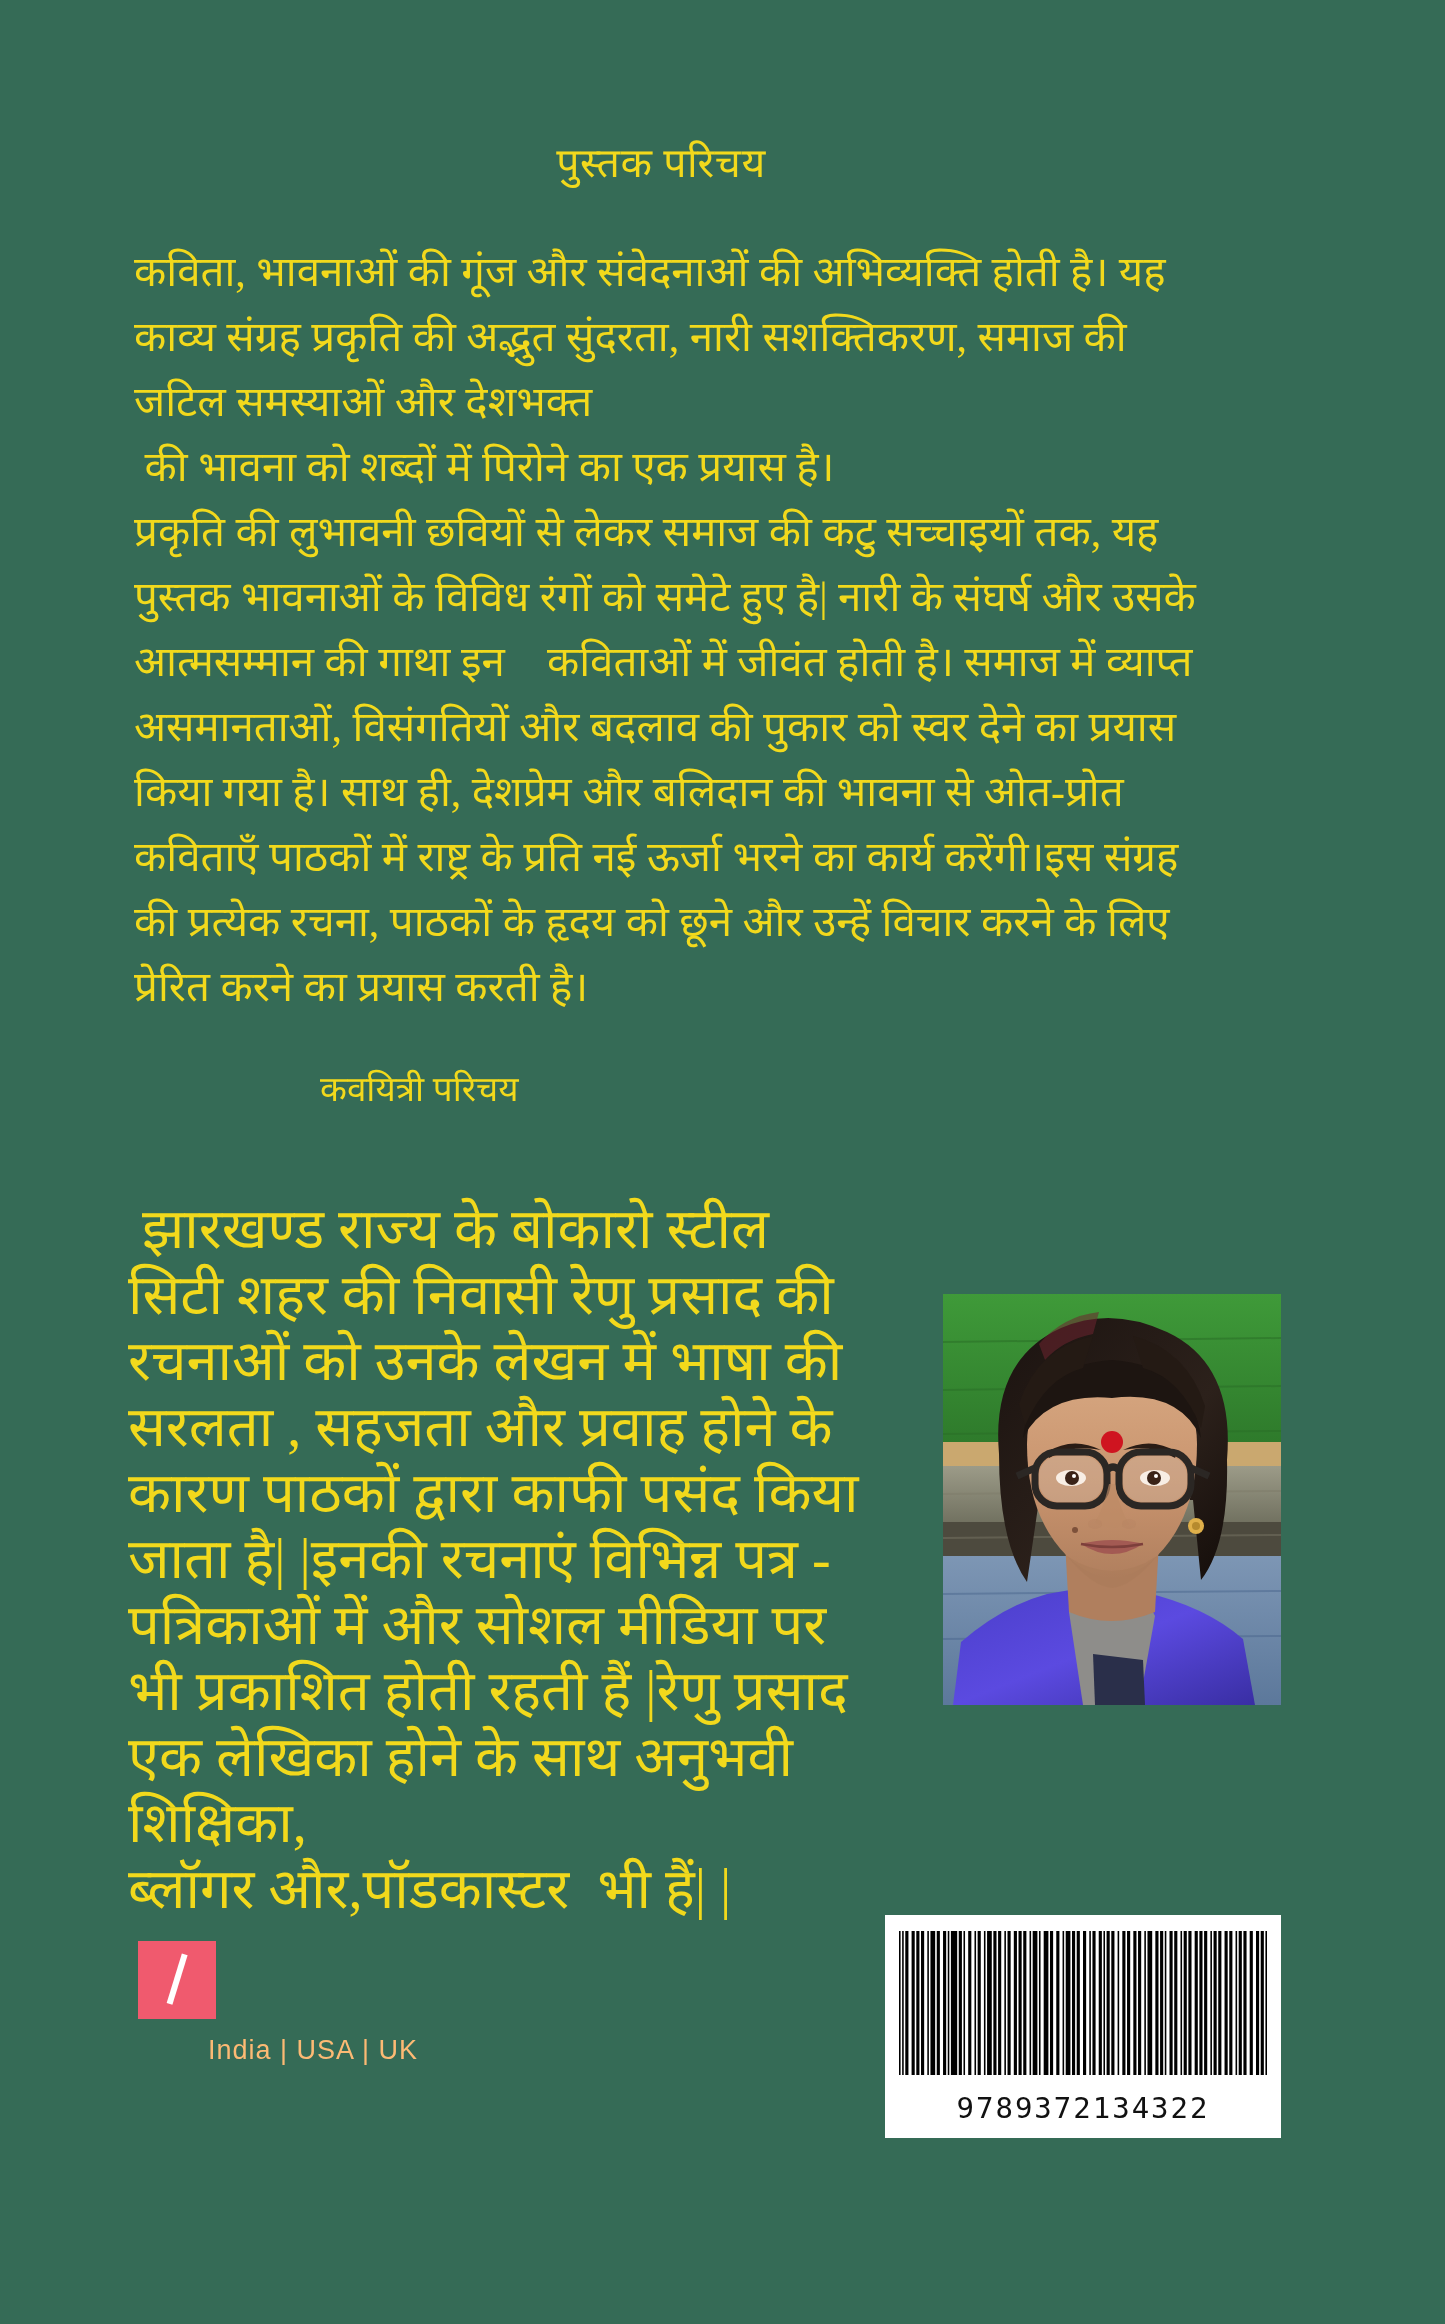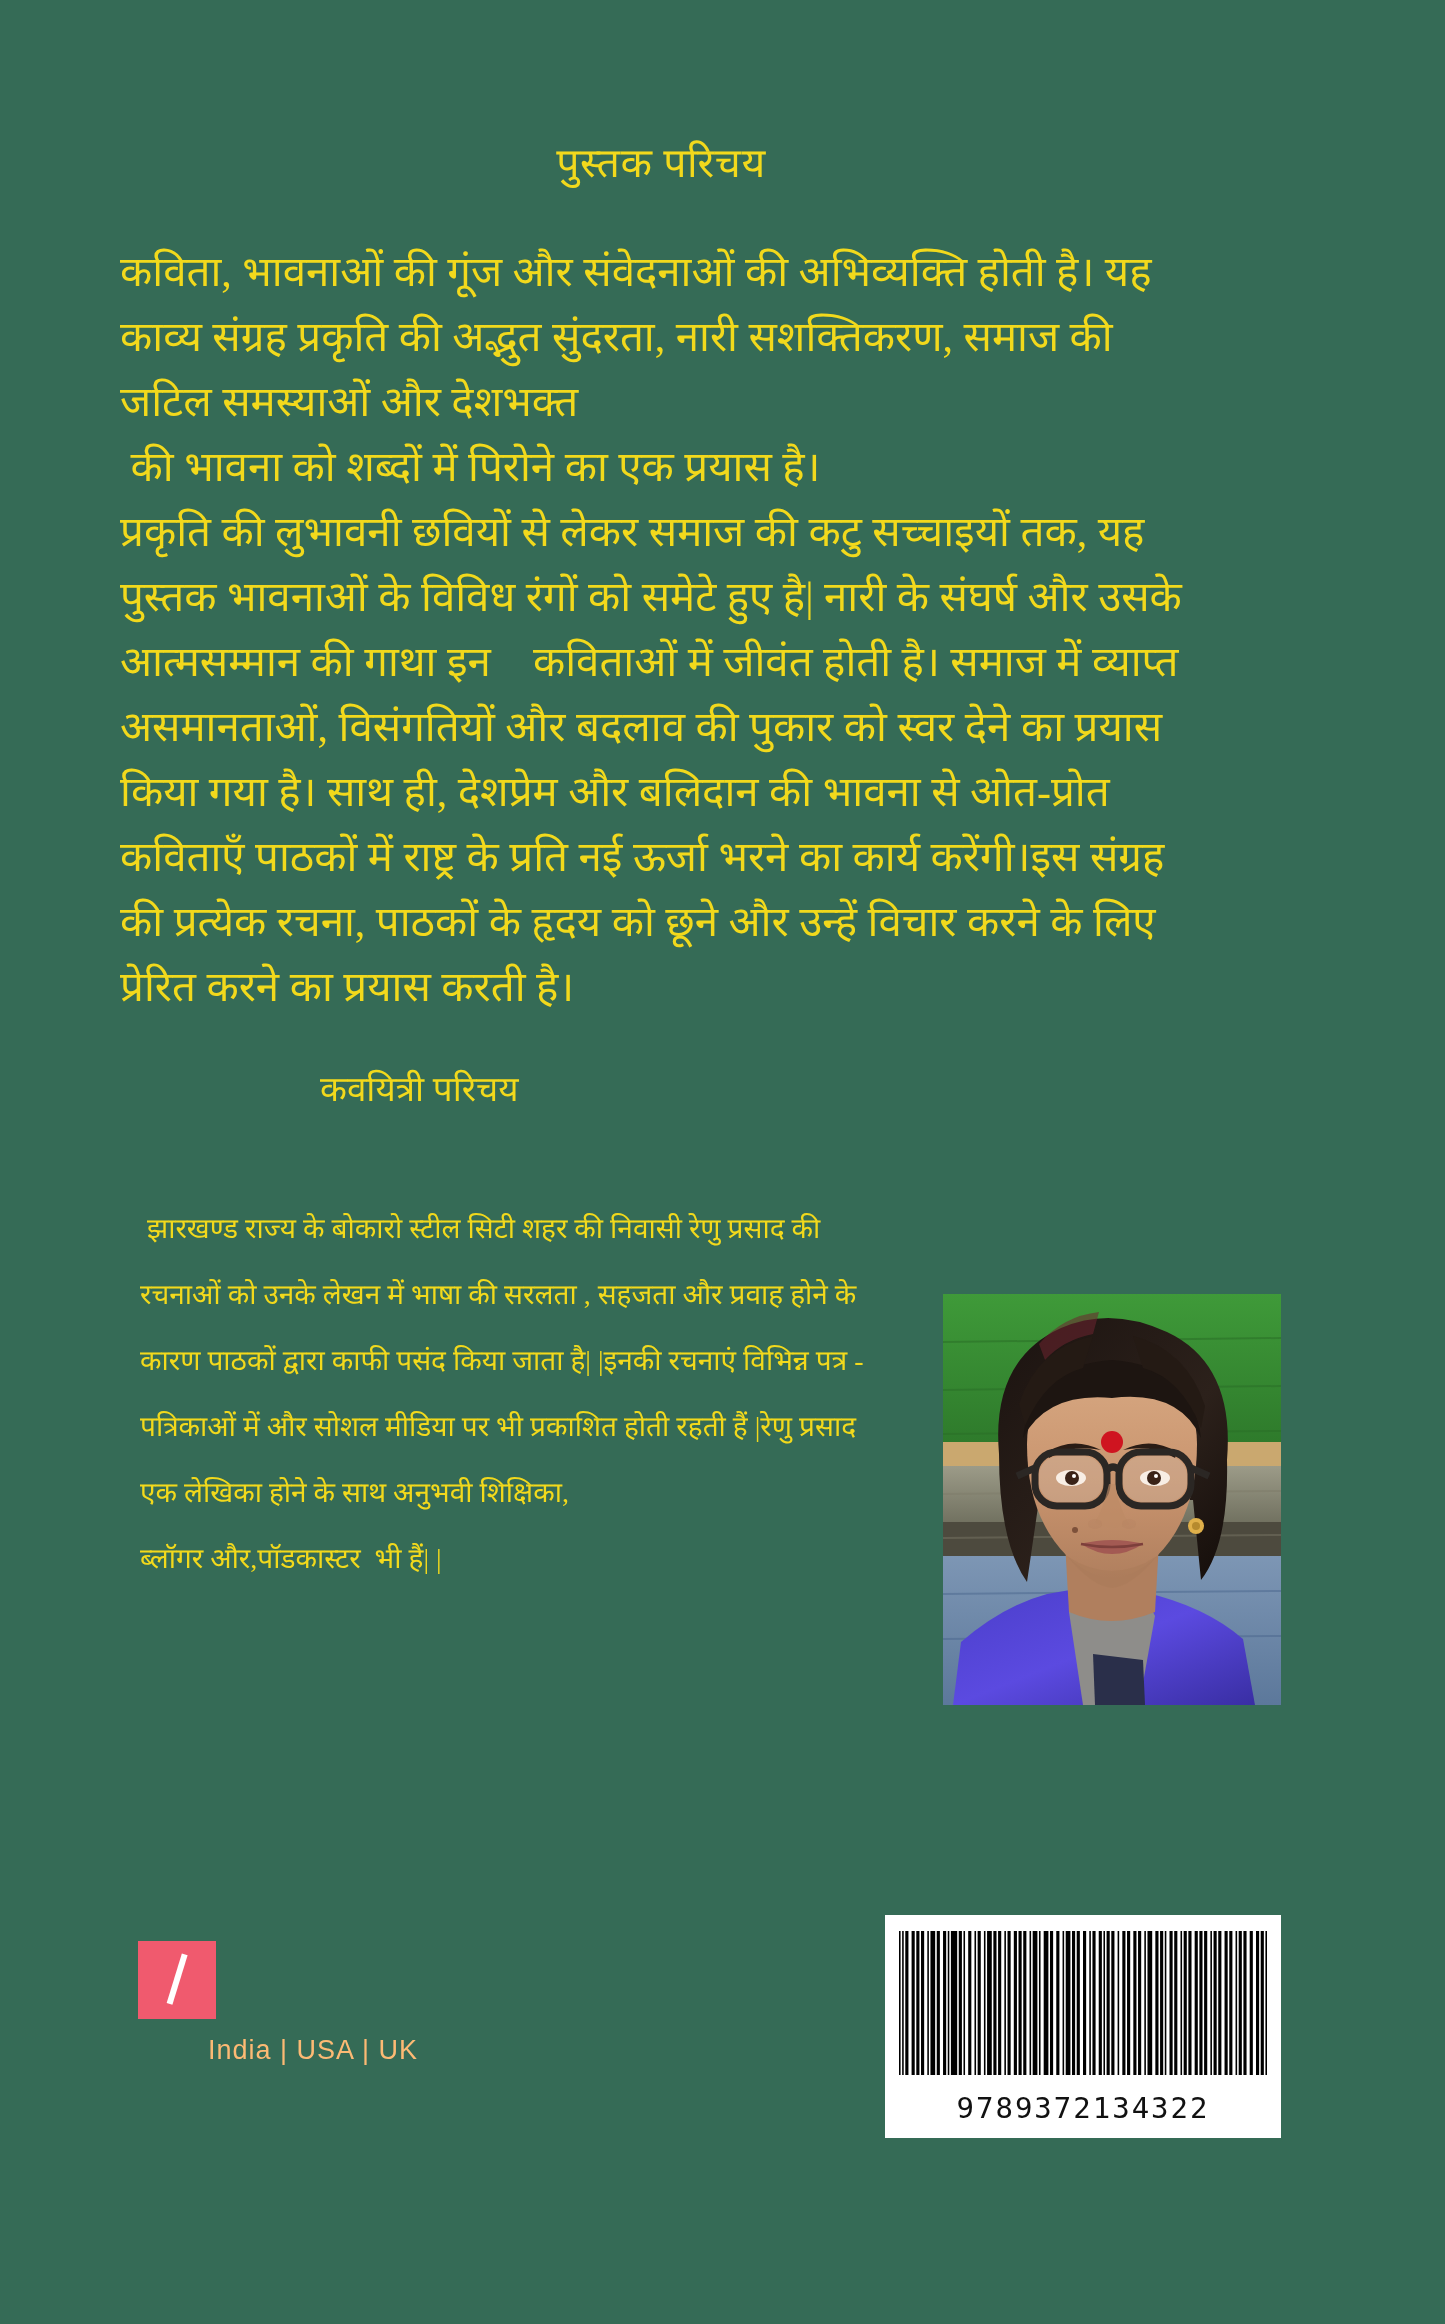--- a/index.html
+++ b/index.html
@@ -26,21 +26,21 @@
     width: 1322px;
     text-align: center;
     color: #f2d91c;
     font-size: 41px;
     line-height: 1.25;
     letter-spacing: 0.5px;
     white-space: pre;
   }
   .book-intro-body {
     position: absolute;
-    left: 120px;
+    left: 134px;
     top: 240px;
     width: 1090px;
     color: #f2d91c;
     font-size: 42px;
     line-height: 65px;
     white-space: pre-wrap;
   }
 
   
   .author-heading {
@@ -51,24 +51,23 @@
     font-size: 35px;
     line-height: 1.25;
     white-space: pre;
   }
   .author-bio {
     position: absolute;
     left: 128px;
     top: 1196px;
     width: 740px;
     color: #f2d91c;
-    font-size: 28px;
+    font-size: 56px;
     line-height: 66px;
     white-space: pre-wrap;
-    margin-left: 12px;
   }
 
   
   .author-photo {
     position: absolute;
     left: 943px;
     top: 1294px;
     width: 338px;
     height: 411px;
     overflow: hidden;

